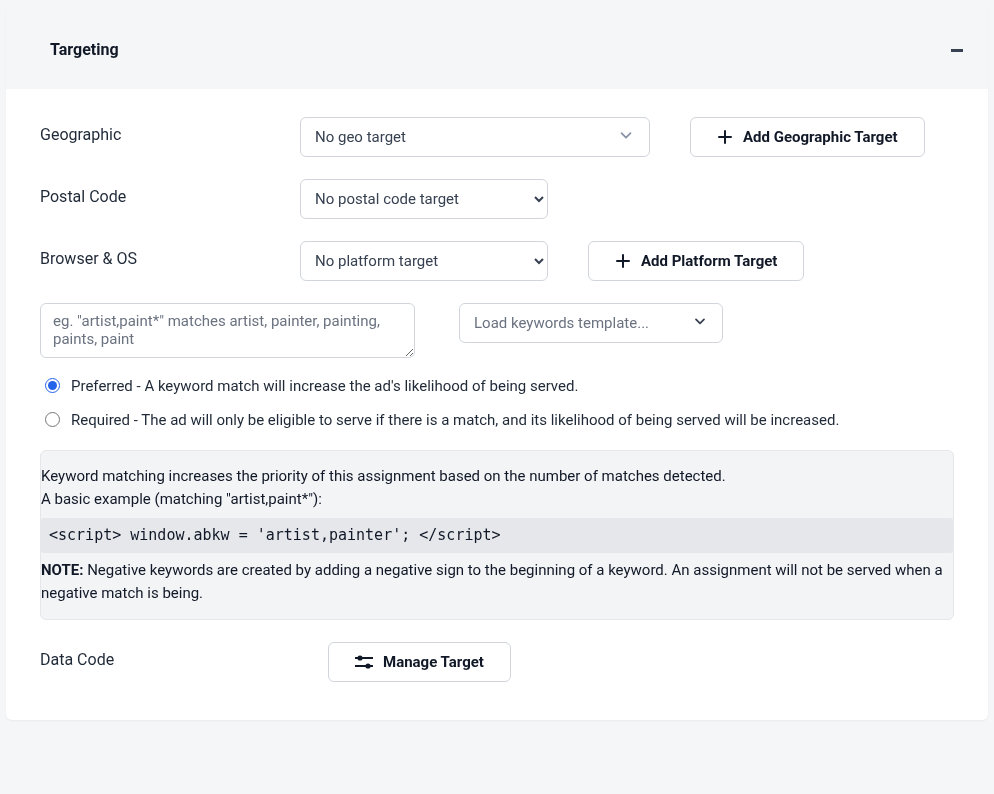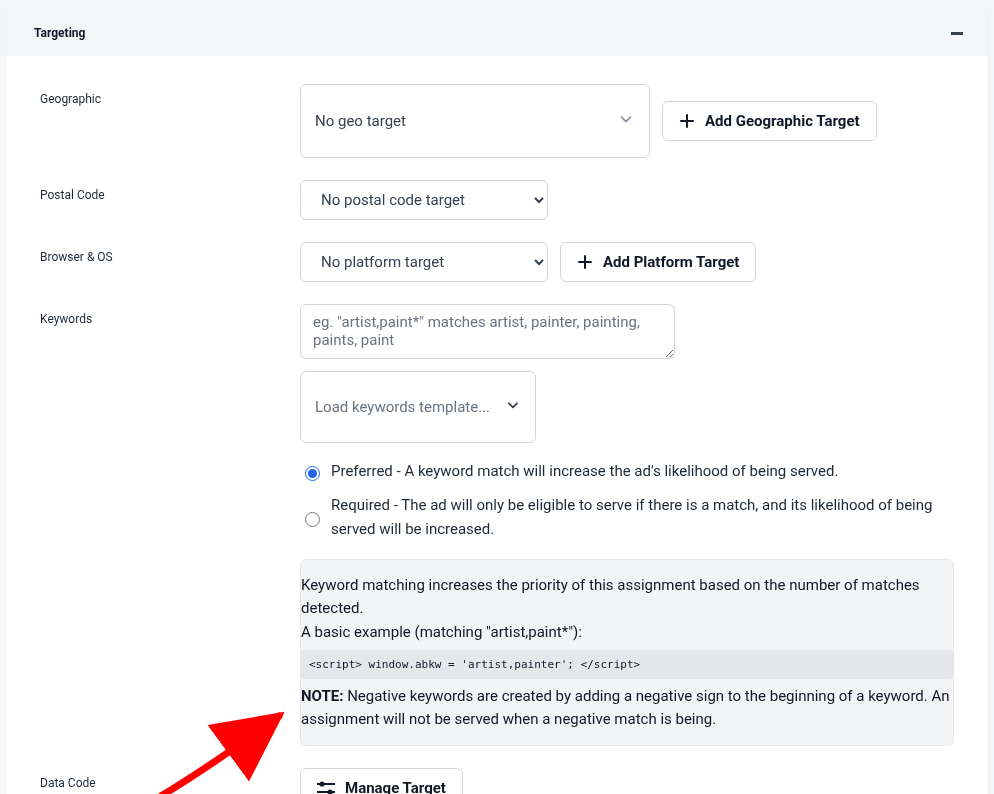--- a/index.html
+++ b/index.html
@@ -18,22 +18,22 @@
     box-shadow: 0 1px 2px rgba(0,0,0,0.05);
   }
   .card-header {
     display: flex;
     justify-content: space-between;
     align-items: center;
     padding: 18px 22px 14px 28px;
     background: #f5f6f8;
   }
   .card-header h2 {
-    margin: 0;
-    font-size: 12px;
+    margin: 16px;
+    font-size: 16px;
     font-weight: 700;
     color: #111827;
   }
   .collapse-btn {
     width: 18px;
     height: 18px;
     cursor: pointer;
     display: flex;
     align-items: center;
     justify-content: center;
@@ -45,21 +45,21 @@
   }
   .row {
     display: flex;
     align-items: flex-start;
     margin-bottom: 22px;
   }
   .row-label {
     width: 260px;
     flex: 0 0 260px;
     padding-top: 8px;
-    font-size: 12px;
+    font-size: 16px;
     color: #1f2937;
   }
   .row-content {
     flex: 1;
   }
   .controls-line {
     display: flex;
     gap: 12px;
     align-items: center;
     flex-wrap: wrap;
@@ -68,69 +68,70 @@
     border: 1px solid #d1d5db;
     border-radius: 6px;
     background: #fff;
     font: inherit;
     color: #374151;
   }
   .select-like {
     display: flex;
     align-items: center;
     justify-content: space-between;
-    padding: 25px 14px;
+    padding: 8px 14px;
     min-height: 40px;
     cursor: pointer;
   }
   .select-like .chev {
     margin-left: 8px;
     color: #6b7280;
   }
   .geo-select { width: 350px; }
   select.native {
-    padding: 8px 16px;
+    padding: 8px 10px;
     min-height: 40px;
     width: 248px;
   }
   .btn {
     display: inline-flex;
     align-items: center;
     gap: 10px;
     border: 1px solid #d1d5db;
     background: #fff;
     border-radius: 6px;
-    padding: 8px 16px;
+    padding: 8px 26px;
     min-height: 40px;
     font: inherit;
     font-weight: 700;
     color: #111827;
     cursor: pointer;
+    margin-left: 28px;
   }
   .btn .plus-icon, .btn .config-icon {
     font-weight: 400;
     display: inline-flex;
     align-items: center;
   }
   textarea.kw {
     width: 375px;
     height: 55px;
     padding: 8px 12px;
     resize: both;
     color: #111827;
   }
   textarea.kw::placeholder { color: #6b7280; }
   .load-tmpl {
-    width: 236px;
+    width: 264px;
     color: #6b7280;
   }
   .radios { margin-top: 16px; }
   .radio-line {
     display: flex;
-    align-items: center;
+    align-items: flex-start;
     gap: 8px;
     margin-bottom: 10px;
     line-height: 1.6;
   }
   .radio-line input[type=radio] {
     margin-top: 4px;
     accent-color: #2563eb;
     width: 15px; height: 15px;
   }
   .radio-text { flex: 1; color: #1f2937; }
@@ -144,21 +145,21 @@
     color: #111827;
     line-height: 1.55;
   }
   .infobox code.block {
     display: block;
     font-family: ui-monospace, SFMono-Regular, Menlo, Consolas, monospace;
     background: #e5e7eb;
     padding: 6px 8px;
     border-radius: 3px;
     margin: 6px 0;
-    font-size: 11px;
+    font-size: 15px;
   }
   .infobox .note-label { font-weight: 700; }
 
   
   .arrow-annot {
     position: absolute;
     pointer-events: none;
   }
   .config-icon svg { display:block; }
 </style>
@@ -225,21 +226,20 @@
                   <path d="M8 2v12M2 8h12" stroke="#111827" stroke-width="2" stroke-linecap="round"></path>
                 </svg>
             </span>
             <span>Add Platform Target</span>
           </button>
         </div>
       </div>
     </div>
 
     <div class="row">
-      <div class="row-label">Keywords</div>
       <div class="row-content">
         <div class="controls-line" style="align-items:flex-start;">
           <textarea class="kw" placeholder="eg. &quot;artist,paint*&quot; matches artist, painter, painting, paints, paint" style=""></textarea>
           <div style="width:20px;"></div>
           <div class="select-like load-tmpl">
             <span>Load keywords template...</span>
             <span class="chev">
               <svg width="16" height="16" viewBox="0 0 20 20">
                   <path d="M5 8l5 5 5-5" fill="none" stroke="#374151" stroke-width="2.2" stroke-linecap="round" stroke-linejoin="round"></path>
                 </svg>

